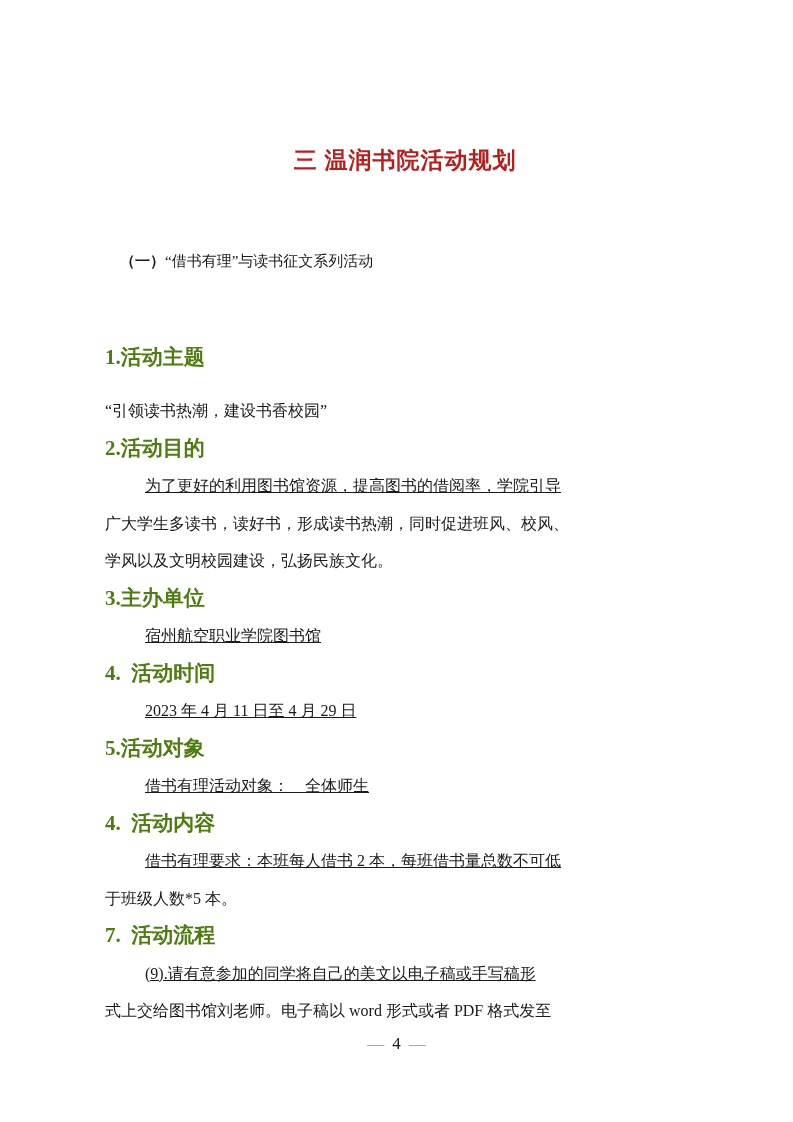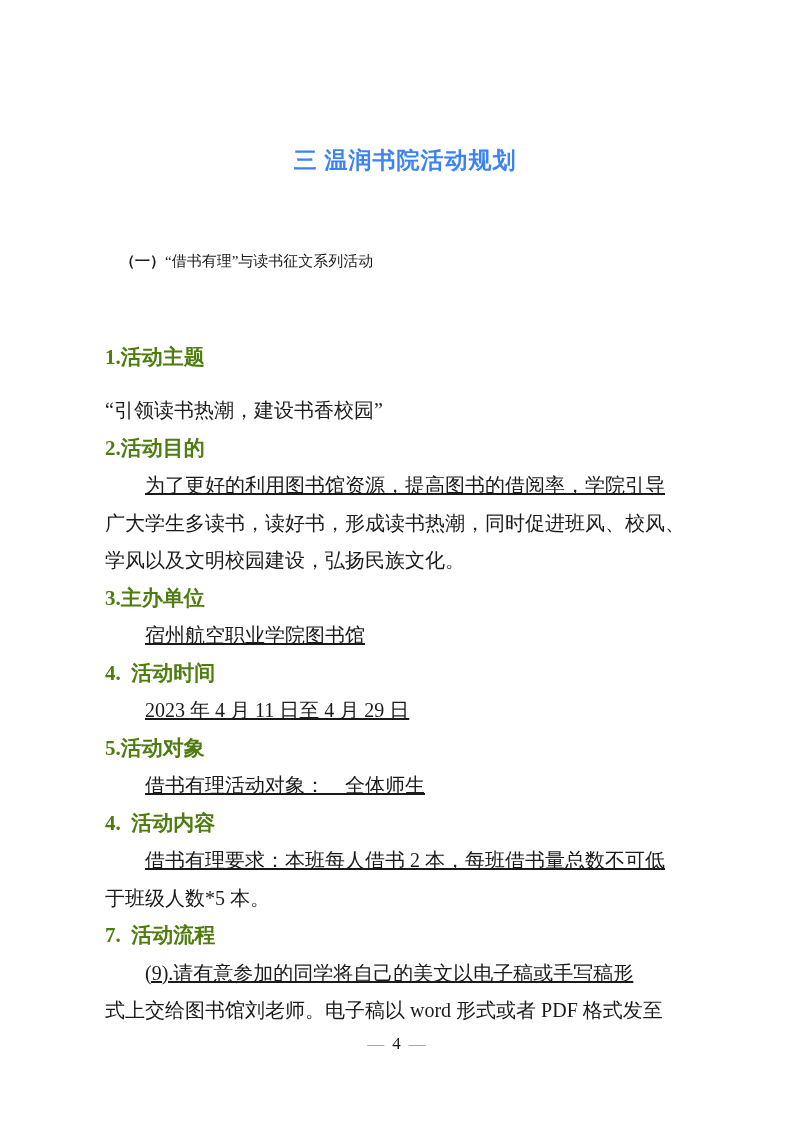--- a/index.html
+++ b/index.html
@@ -17,41 +17,41 @@
     color: #1a1a1a;
     box-sizing: border-box;
     padding: 142px 88px 0 105px;
   }
   .doc-title {
     font-size: 23px;
     font-weight: bold;
     line-height: 38px;
     text-align: center;
     letter-spacing: 1px;
-    color: #3b82f6;
+    color: #b91c1c;
     white-space: pre-wrap;
   }
   .series-heading {
     margin-top: 25px;
     font-size: 15px;
     line-height: 37.5px;
     white-space: pre-wrap;
   }
   .series-heading .prefix {
     font-weight: bold;
   }
   .heading {
     font-size: 21px;
     font-weight: bold;
     line-height: 37.5px;
     color: #4d7c0f;
     white-space: pre-wrap;
   }
   .line {
-    font-size: 20px;
+    font-size: 16px;
     line-height: 37.5px;
     white-space: pre-wrap;
   }
   .indent { text-indent: 40px; text-decoration: underline; }
   .mt-21 { margin-top: 21px; }
   .mt-16 { margin-top: 16px; }
   .footer {
     position: absolute;
     left: 0;
     top: 1032px;

